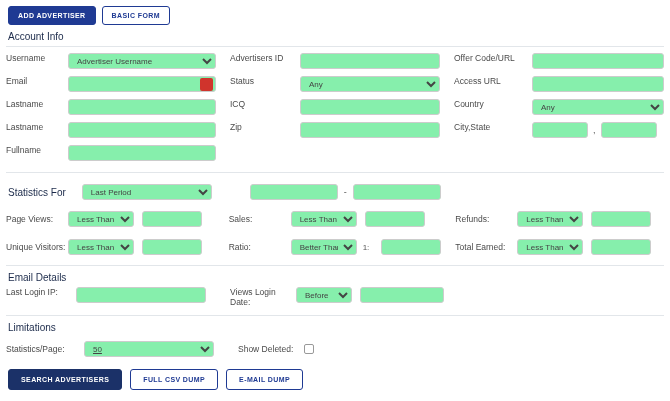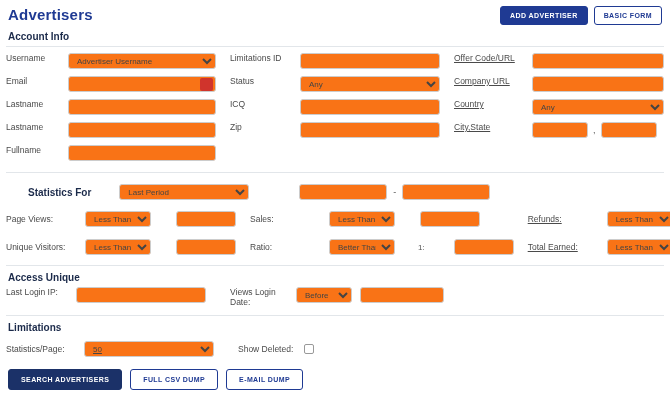--- a/index.html
+++ b/index.html
@@ -27,57 +27,57 @@
   .btn {
     font-size: 7px; letter-spacing: .4px; font-weight: bold;
     padding: 5px 9px; border-radius: 3px; cursor: pointer;
     border: 1px solid #1f3a93; background: #1f3a93; color: #fff;
     white-space: nowrap;
   }
   .btn.outline { background: #fff; color: #1f3a93; }
   .btn.navy { background: #1b3168; border-color: #1b3168; }
 
   .section-title {
-    font-size: 10px; font-weight: bold; color: #1b2a4a;
+    font-size: 10px; font-weight: normal; color: #1b2a4a;
     margin: 2px 0 4px 2px;
   }
   .rule { height: 1px; background: #e2e6ea; margin: 4px 0 6px 0; }
 
   
   .grid { display: grid; grid-template-columns: 1fr 1fr 1fr; column-gap: 14px; row-gap: 0; }
   .col { display: flex; flex-direction: column; }
   .frow { display: flex; align-items: flex-start; height: 23px; }
   .lbl { font-size: 8.5px; color: #4a4a4a; flex: 0 0 62px; }
   .lbl.w70 { flex-basis: 70px; }
-  .lbl.w78 { flex-basis: 78px; text-decoration: underline; }
+  .lbl.w78 { flex-basis: 78px; }
   input.txt, select.sel {
     font-family: "Liberation Sans", sans-serif;
     font-size: 8px; color: #444;
     height: 16px; border: 1px solid #ccc; border-radius: 3px;
-    background: #f97316; padding: 0 4px; width: 100%;
+    background: #86efac; padding: 0 4px; width: 100%;
     outline: none;
   }
   select.sel { padding-right: 2px; }
   .fieldwrap { flex: 1 1 auto; display: flex; align-items: center; }
   .req { border-color: #ccc; }
   .req-mark {
     width: 13px; height: 13px; background: #d0342c; border-radius: 2px;
     margin-left: -16px; position: relative; z-index: 2;
   }
 
   
-  .stat-head { display: flex; align-items: center; height: 26px; gap: 22px; margin-left: 20px; }
+  .stat-head { display: flex; align-items: center; height: 26px; gap: 10px; }
   .stat-head .section-title { margin: 0 6px 0 2px; }
   .stat-head select.sel { width: 130px; }
   .daterange { display: flex; align-items: center; gap: 6px; margin-left: 28px; }
   .daterange input.txt { width: 88px; }
   .dash { color: #555; font-size: 9px; }
 
   .triple { display: grid; grid-template-columns: 1fr 1fr 1fr; column-gap: 14px; }
-  .cmprow { display: flex; align-items: center; height: 28px; gap: 17px; }
+  .cmprow { display: flex; align-items: center; height: 28px; }
   .cmprow .lbl { flex: 0 0 62px; }
   .cmprow select.sel { width: 66px; flex: 0 0 66px; }
   .cmprow input.txt { width: 60px; flex: 0 0 60px; margin-left: 8px; }
   .tinylbl { font-size: 8px; color: #555; margin: 0 4px 0 6px; }
 
   
   .accessrow { display: flex; align-items: flex-start; height: 24px; }
   .accessrow .lbl { flex: 0 0 70px; }
   .accessrow input.ip { width: 130px; }
   .accessrow .lbl2 { flex: 0 0 66px; font-size: 8.5px; color: #4a4a4a; margin-left: 24px; }
@@ -97,21 +97,20 @@
   .two-col-inline { display: flex; align-items: center; }
   .comma { margin: 0 5px; color: #555; }
   .citystate input.txt { width: 56px; }
 </style>
 </head>
 <body>
 
 <div class="page">
 
   <div class="topbar">
-    <div class="page-title">Advertisers</div>
     <div class="topbtns">
       <button class="btn">ADD ADVERTISER</button>
       <button class="btn outline">BASIC FORM</button>
     </div>
   </div>
 
   <div class="section-title">Account Info</div>
   <div class="rule"></div>
 
   <div class="grid">
@@ -147,21 +146,21 @@
       <div class="frow">
         <div class="lbl">Fullname</div>
         <div class="fieldwrap">
           <input class="txt" value="" style="">
         </div>
       </div>
     </div>
 
     <div class="col">
       <div class="frow">
-        <div class="lbl w70">Limitations ID</div>
+        <div class="lbl w70">Advertisers ID</div>
         <div class="fieldwrap">
           <input class="txt" value="" style="">
         </div>
       </div>
       <div class="frow">
         <div class="lbl w70">Status</div>
         <div class="fieldwrap">
           <select class="sel">
             <option>Any</option>
           </select>
@@ -182,21 +181,21 @@
     </div>
 
     <div class="col">
       <div class="frow">
         <div class="lbl w78">Offer Code/URL</div>
         <div class="fieldwrap">
           <input class="txt" value="" style="">
         </div>
       </div>
       <div class="frow">
-        <div class="lbl w78">Company URL</div>
+        <div class="lbl w78">Access URL</div>
         <div class="fieldwrap">
           <input class="txt" value="" style="">
         </div>
       </div>
       <div class="frow">
         <div class="lbl w78">Country</div>
         <div class="fieldwrap">
           <select class="sel">
             <option>Any</option>
           </select>
@@ -277,21 +276,21 @@
         <select class="sel">
           <option>Less Than</option>
         </select>
         <input class="txt" value="" style="">
       </div>
     </div>
   </div>
 
   <div class="rule"></div>
 
-  <div class="section-title">Access Unique</div>
+  <div class="section-title">Email Details</div>
   <div class="accessrow">
     <div class="lbl">Last Login IP:</div>
     <input class="txt ip" value="" style="">
     <div class="lbl2">Views Login Date:</div>
     <select class="sel small">
       <option>Before</option>
     </select>
     <input class="txt date" value="" style="">
   </div>
 

